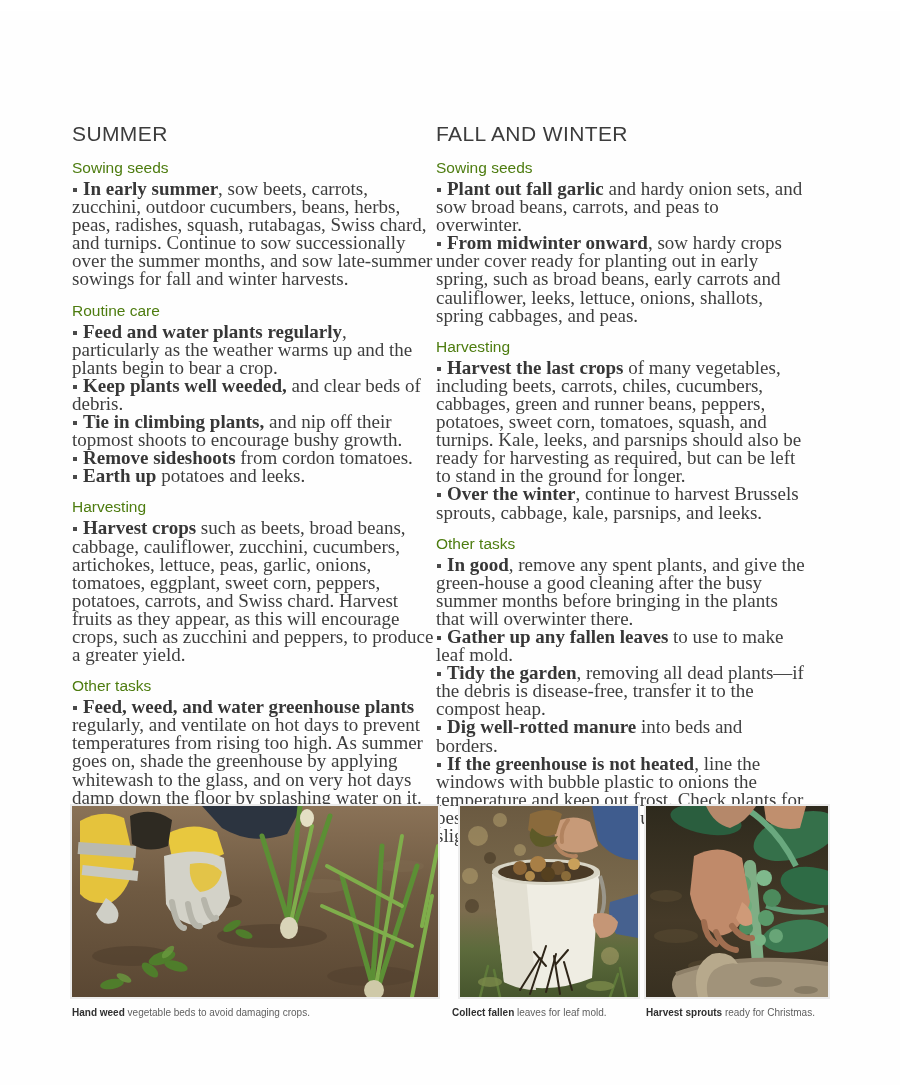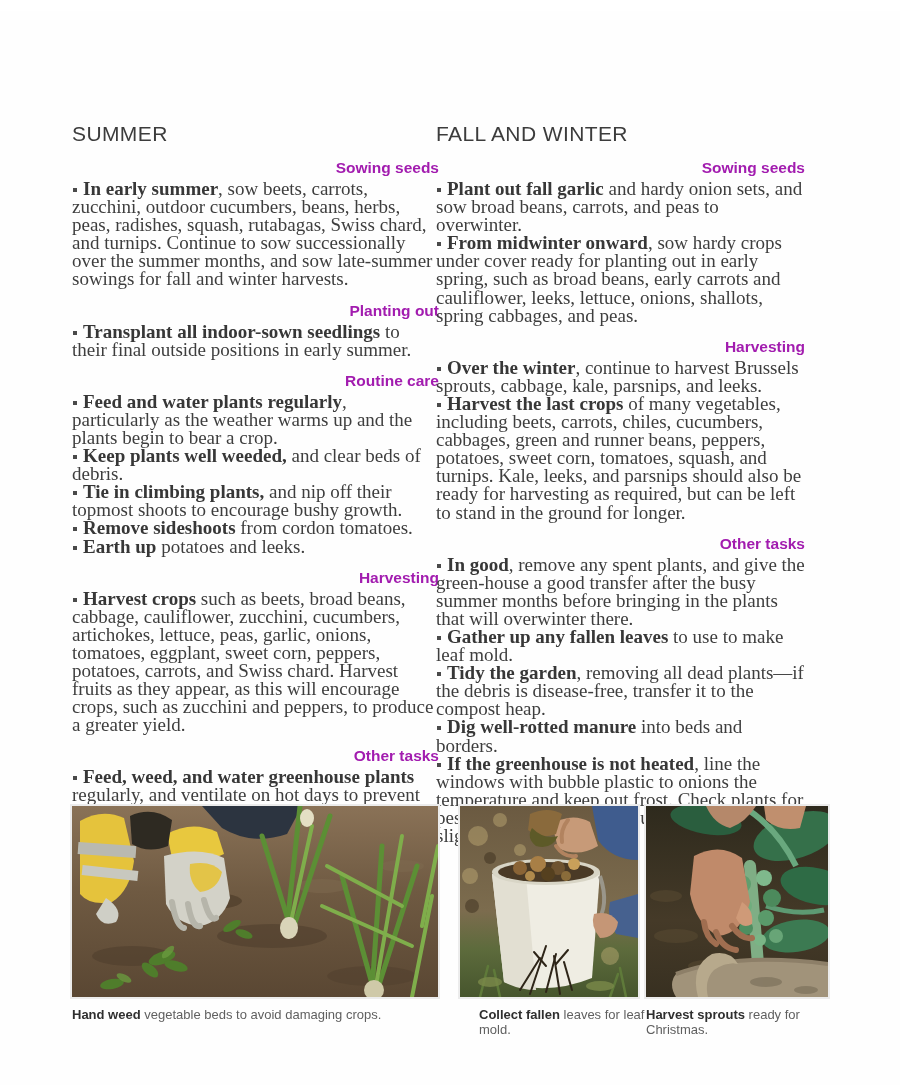--- a/index.html
+++ b/index.html
@@ -4,54 +4,50 @@
 <style>
   html,body{margin:0;padding:0;background:#ffffff;}
   .page{position:relative;width:900px;height:1085px;background:#fefefe;overflow:hidden;
         font-family:"Liberation Serif",serif;margin-top:11px;}
   .col{position:absolute;top:111px;}
   .col-left{left:72px;width:367px;}
   .col-right{left:436px;width:369px;}
   .col-title{font-family:"Liberation Sans",sans-serif;font-size:21px;font-weight:400;
              letter-spacing:.4px;color:#3c3c3c;margin:0 0 9px 0;}
   .section{margin:0 0 12px 0;}
-  .section h2{font-family:"Liberation Sans",sans-serif;font-size:15.5px;font-weight:700;
-              color:#a21caf;margin:13px 0 3px 0;text-align:right;}
+  .section h2{font-family:"Liberation Sans",sans-serif;font-size:15.5px;font-weight:400;
+              color:#4d7c0f;margin:13px 0 3px 0;}
   .section:first-of-type h2{margin-top:10px;}
   .bullet{font-size:19px;line-height:18.1px;color:#3e3e3e;margin:0;}
   .bullet::before{content:"";display:inline-block;width:4px;height:4px;background:#4a4a4a;
                   margin:0 6px 3px 1px;}
   .bullet .lead{font-weight:700;color:#373737;}
   .photo{position:absolute;top:793px;height:195px;border:2px solid #ececec;box-sizing:border-box;
          background:#888;overflow:hidden;}
   .photo svg{display:block;}
   #photo-1{left:70px;width:370px;}
   #photo-2{left:458px;width:182px;}
   #photo-3{left:644px;width:186px;}
   .caption{position:absolute;top:996px;font-family:"Liberation Sans",sans-serif;
-           font-size:13px;color:#606060;}
+           font-size:10px;color:#606060;}
   #caption-1{left:72px;width:366px;}
-  #caption-2{left:479px;width:180px;}
+  #caption-2{left:452px;width:180px;}
   #caption-3{left:646px;width:184px;}
   .caption b{color:#2f2f2f;}
 </style>
 </head>
 <body>
 
 <div class="page">
 
   <div class="col col-left">
       <div class="col-title">SUMMER</div>
       <div class="section">
         <h2>Sowing seeds</h2>
         <p class="bullet"><span class="lead">In early summer</span><span>, sow beets, carrots, zucchini, outdoor cucumbers, beans, herbs, peas, radishes, squash, rutabagas, Swiss chard, and turnips. Continue to sow successionally over the summer months, and sow late-summer sowings for fall and winter harvests.</span></p>
-      </div>
-      <div class="section">
-        <h2>Planting out</h2>
-        <p class="bullet"><span class="lead">Transplant all indoor-sown seedlings</span><span> to their final outside positions in early summer.</span></p>
       </div>
       <div class="section">
         <h2>Routine care</h2>
         <p class="bullet"><span class="lead">Feed and water plants regularly</span><span>, particularly as the weather warms up and the plants begin to bear a crop.</span></p>
         <p class="bullet"><span class="lead">Keep plants well weeded,</span><span> and clear beds of debris.</span></p>
         <p class="bullet"><span class="lead">Tie in climbing plants,</span><span> and nip off their topmost shoots to encourage bushy growth.</span></p>
         <p class="bullet"><span class="lead">Remove sideshoots</span><span> from cordon tomatoes.</span></p>
         <p class="bullet"><span class="lead">Earth up</span><span> potatoes and leeks.</span></p>
       </div>
       <div class="section">
@@ -65,26 +61,26 @@
     </div>
   <div class="col col-right">
       <div class="col-title">FALL AND WINTER</div>
       <div class="section">
         <h2>Sowing seeds</h2>
         <p class="bullet"><span class="lead">Plant out fall garlic</span><span> and hardy onion sets, and sow broad beans, carrots, and peas to overwinter.</span></p>
         <p class="bullet"><span class="lead">From midwinter onward</span><span>, sow hardy crops under cover ready for planting out in early spring, such as broad beans, early carrots and cauliflower, leeks, lettuce, onions, shallots, spring cabbages, and peas.</span></p>
       </div>
       <div class="section">
         <h2>Harvesting</h2>
+        <p class="bullet"><span class="lead">Harvest the last crops</span><span> of many vegetables, including beets, carrots, chiles, cucumbers, cabbages, green and runner beans, peppers, potatoes, sweet corn, tomatoes, squash, and turnips. Kale, leeks, and parsnips should also be ready for harvesting as required, but can be left to stand in the ground for longer.</span></p>
         <p class="bullet"><span class="lead">Over the winter</span><span>, continue to harvest Brussels sprouts, cabbage, kale, parsnips, and leeks.</span></p>
-        <p class="bullet"><span class="lead">Harvest the last crops</span><span> of many vegetables, including beets, carrots, chiles, cucumbers, cabbages, green and runner beans, peppers, potatoes, sweet corn, tomatoes, squash, and turnips. Kale, leeks, and parsnips should also be ready for harvesting as required, but can be left to stand in the ground for longer.</span></p>
       </div>
       <div class="section">
         <h2>Other tasks</h2>
-        <p class="bullet"><span class="lead">In good</span><span>, remove any spent plants, and give the green-house a good transfer after the busy summer months before bringing in the plants that will overwinter there.</span></p>
+        <p class="bullet"><span class="lead">In good</span><span>, remove any spent plants, and give the green-house a good cleaning after the busy summer months before bringing in the plants that will overwinter there.</span></p>
         <p class="bullet"><span class="lead">Gather up any fallen leaves</span><span> to use to make leaf mold.</span></p>
         <p class="bullet"><span class="lead">Tidy the garden</span><span>, removing all dead plants—if the debris is disease-free, transfer it to the compost heap.</span></p>
         <p class="bullet"><span class="lead">Dig well-rotted manure</span><span> into beds and borders.</span></p>
         <p class="bullet"><span class="lead">If the greenhouse is not heated</span><span>, line the windows with bubble plastic to onions the temperature and keep out frost. Check plants for pests and diseases, and ensure their compost is slightly moist but not wet.</span></p>
       </div>
     </div>
 
   <div class="photo" id="photo-1">
     <svg width="366" height="191" viewBox="0 0 366 191" xmlns="http://www.w3.org/2000/svg">
       <defs>

